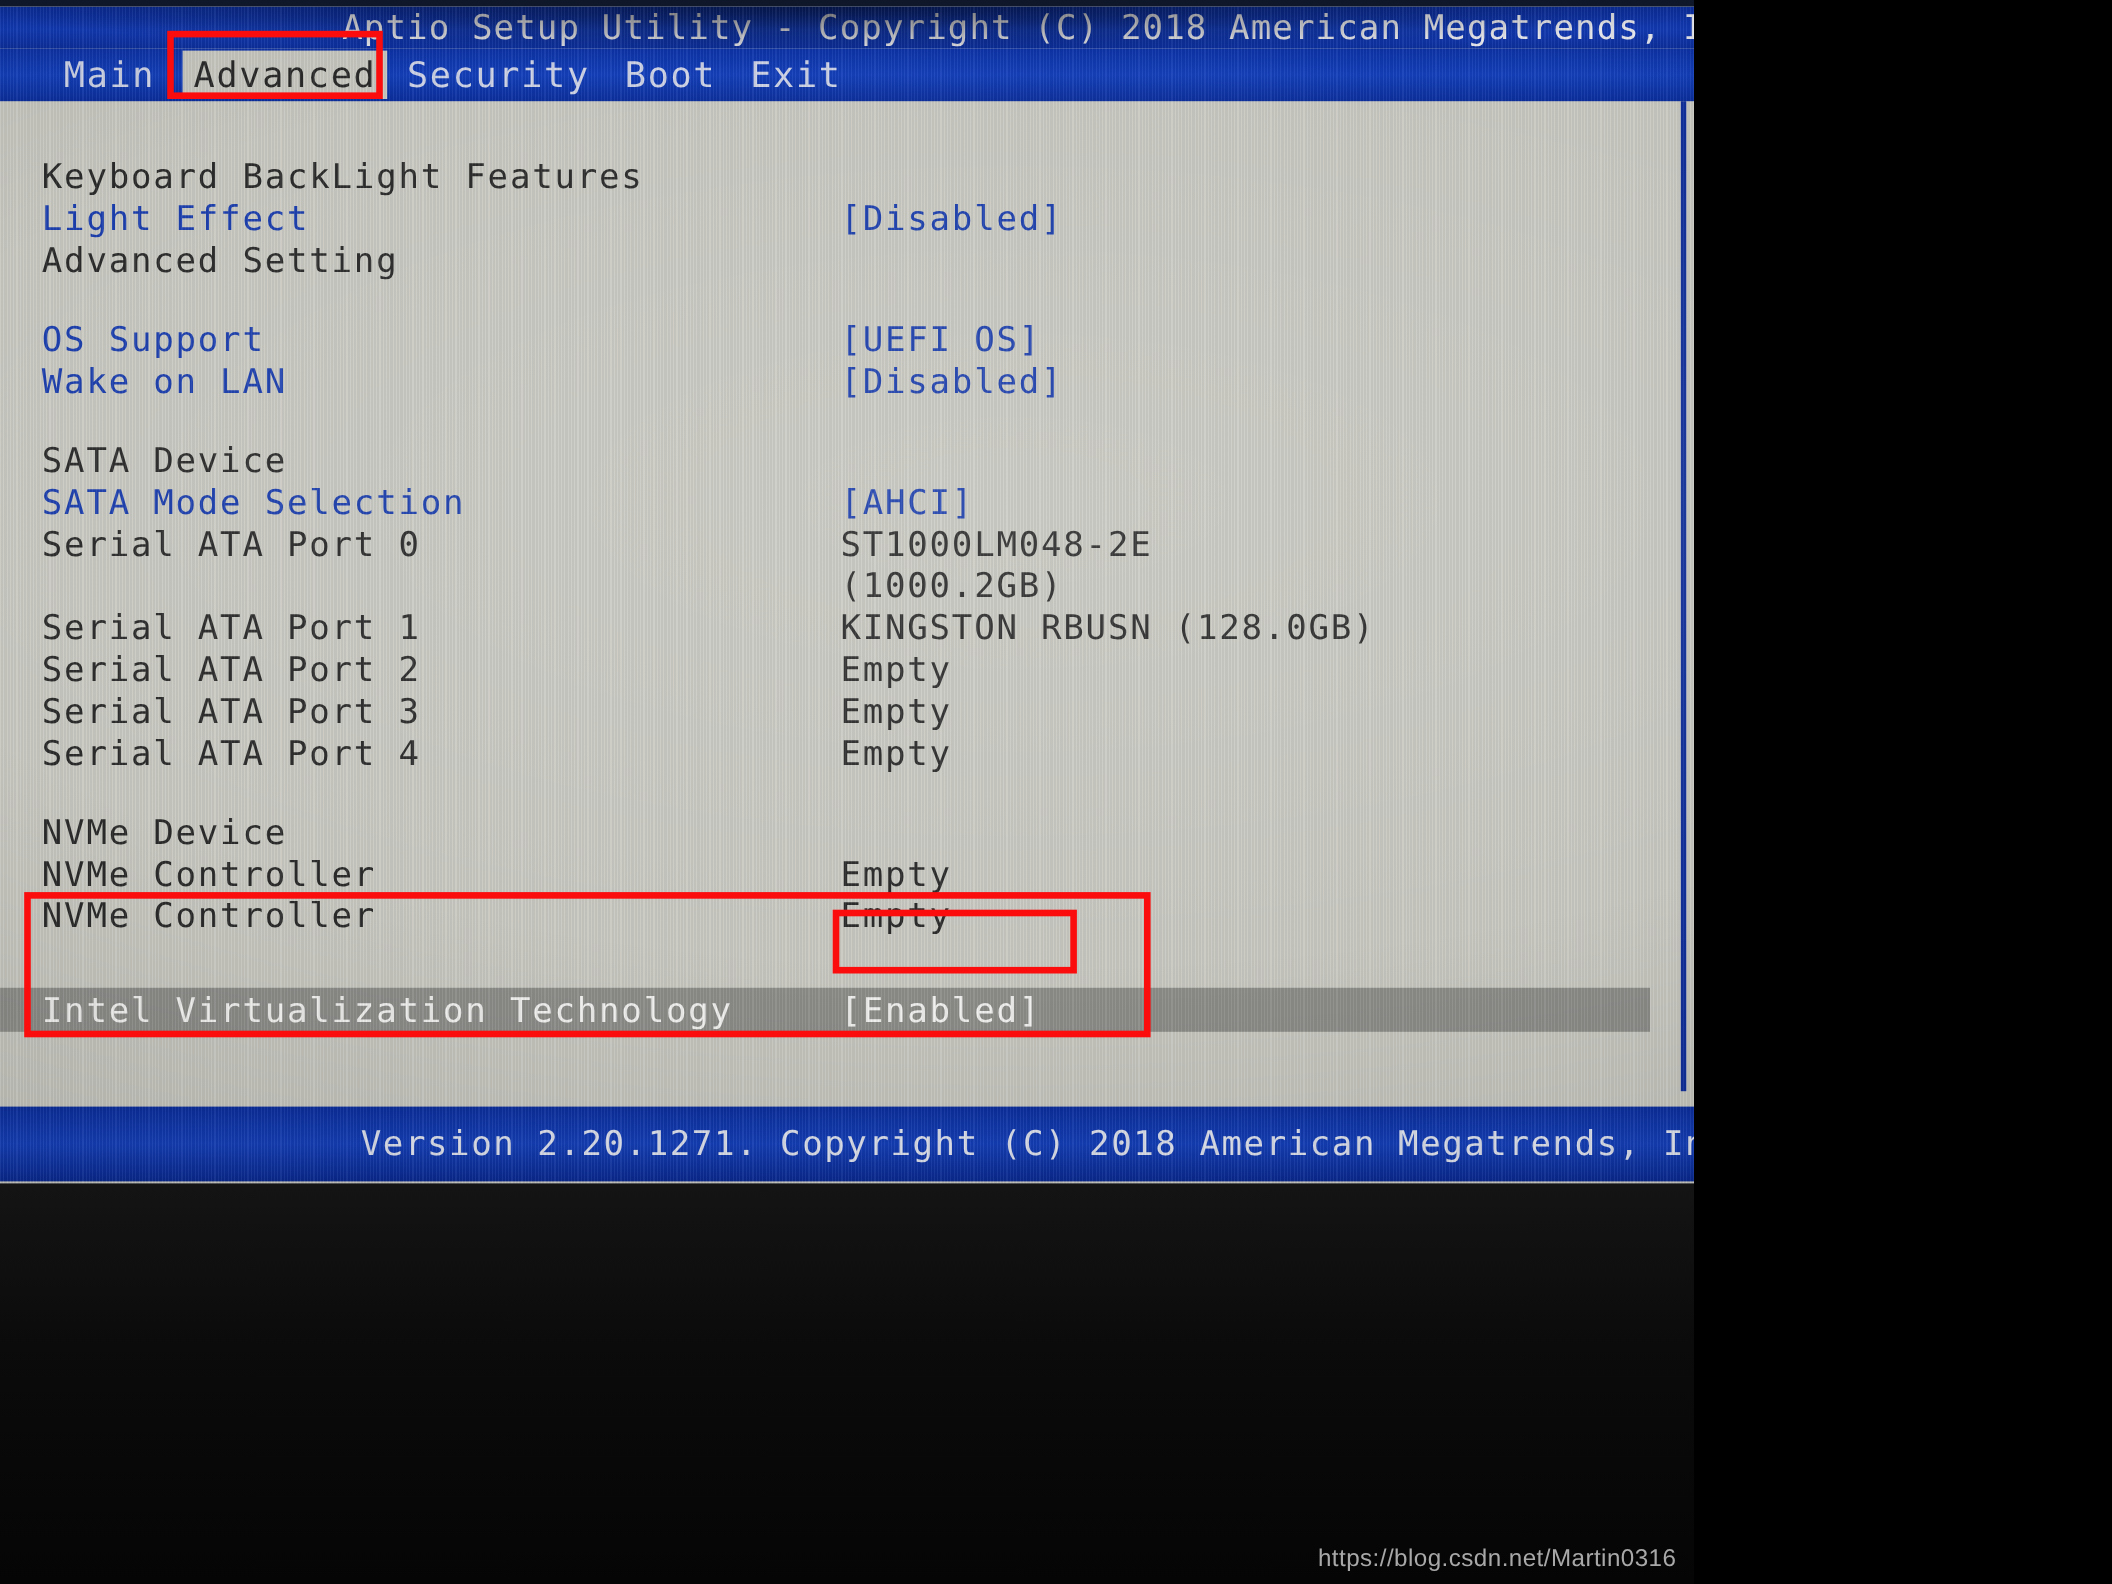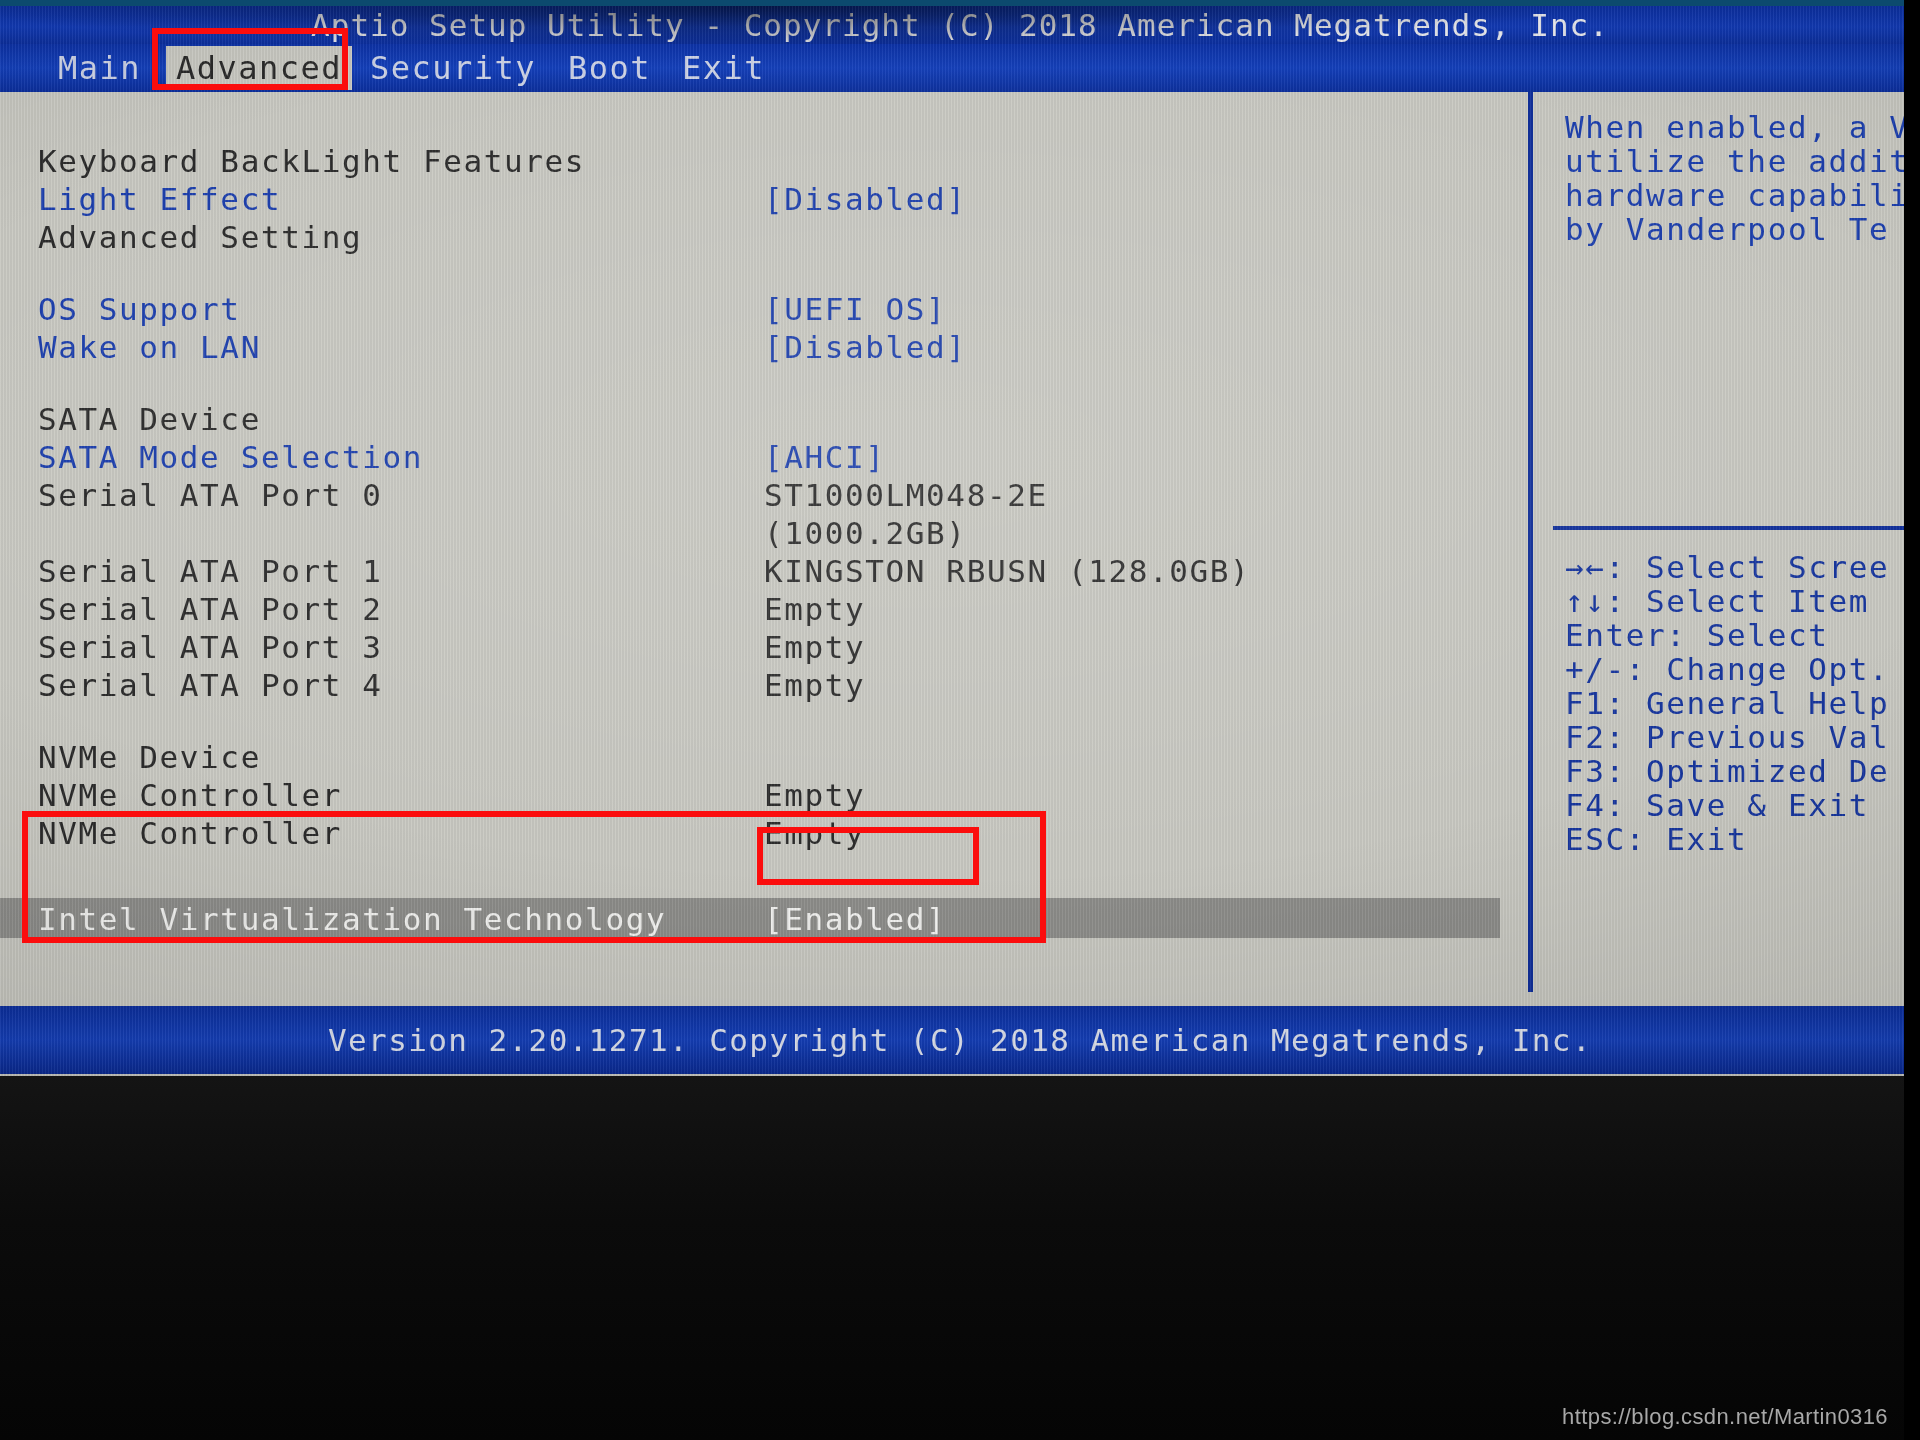--- a/index.html
+++ b/index.html
@@ -3,23 +3,23 @@
 <meta charset="utf-8">
 <title>Aptio Setup Utility</title>
 <style>
   html, body {
     margin: 0;
     padding: 0;
     background: #000;
   }
   #screen {
     position: relative;
-    width: 1904px;
+    width: 1540px;
     height: 1440px;
-    background: #0c4a6e;
+    background: #0f172a;
     overflow: hidden;
     font-family: "DejaVu Sans Mono", "Liberation Mono", monospace;
   }
 
   
   #monitor {
     position: absolute;
     left: 0;
     top: 6px;
     width: 1920px;

